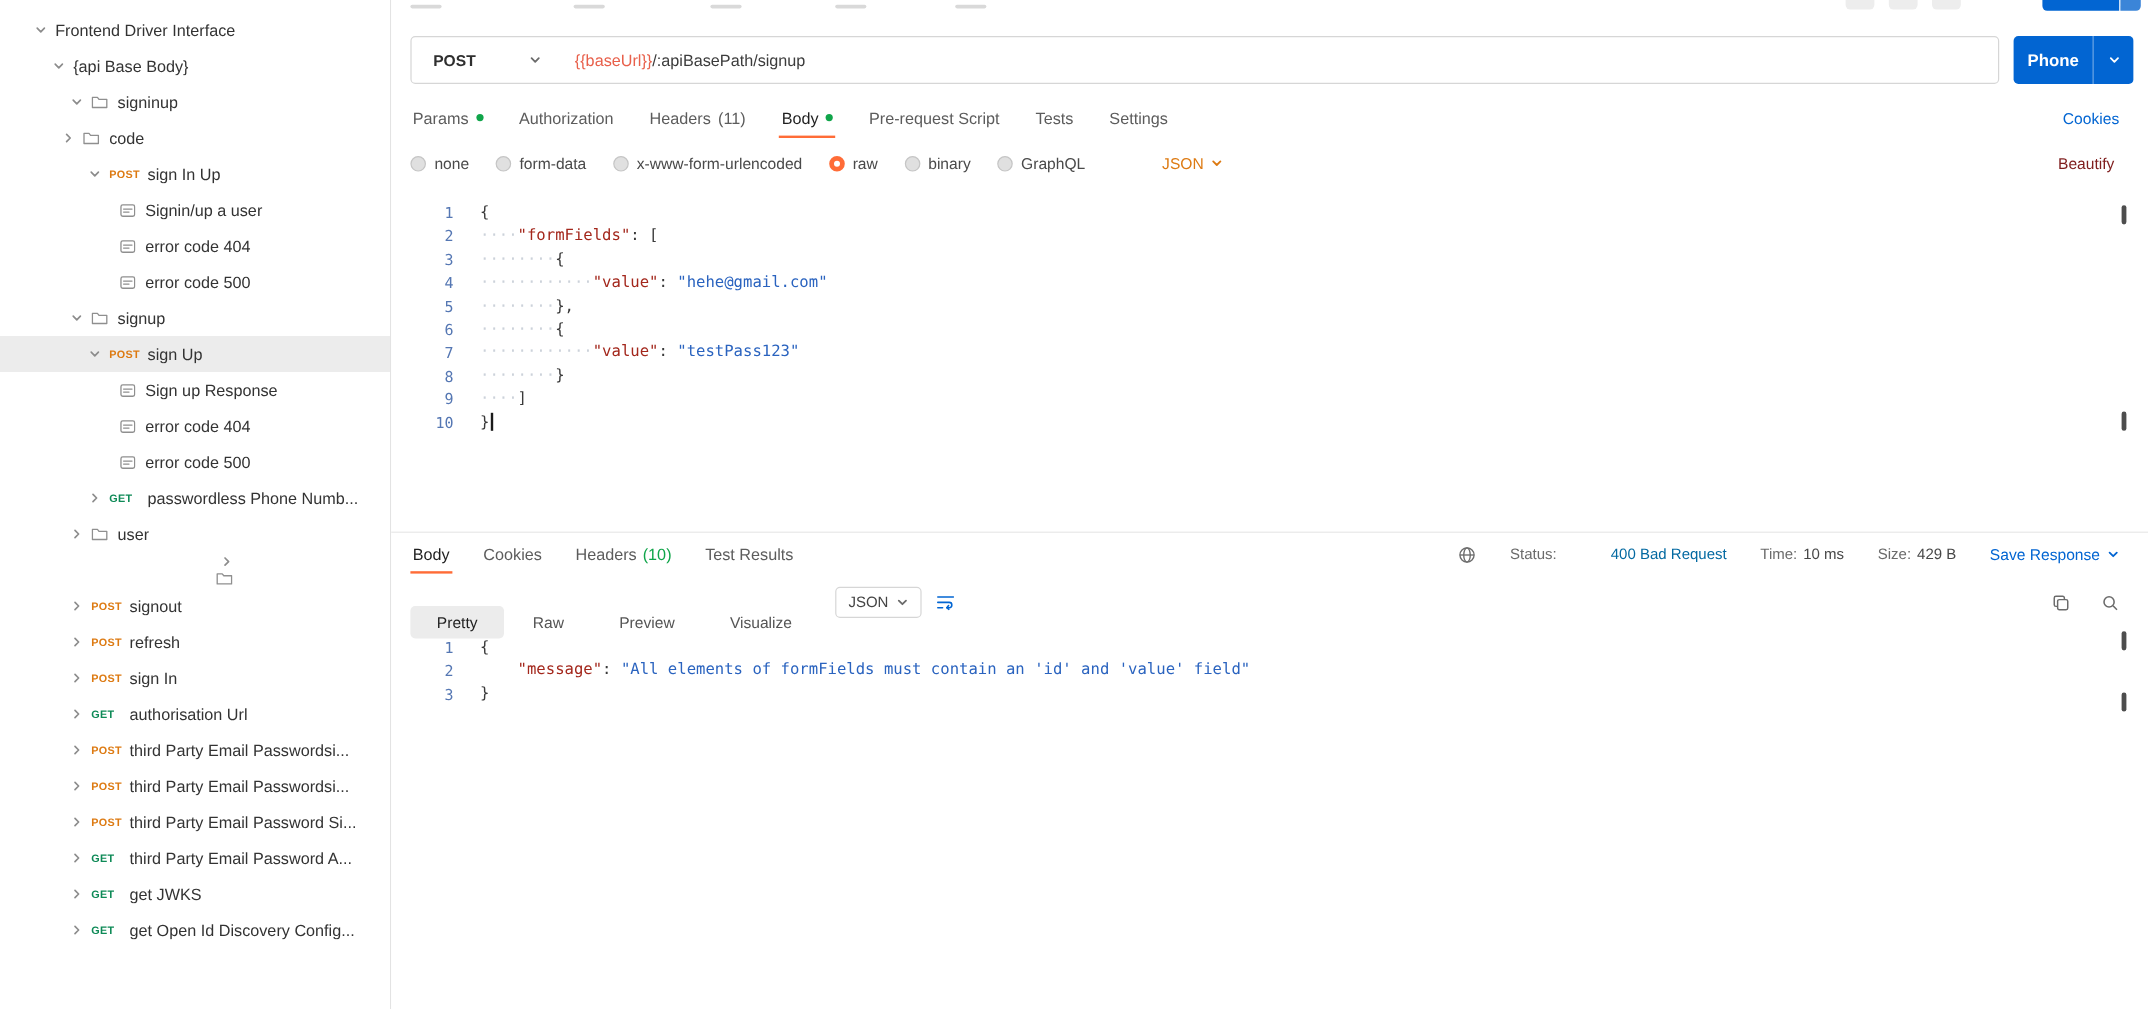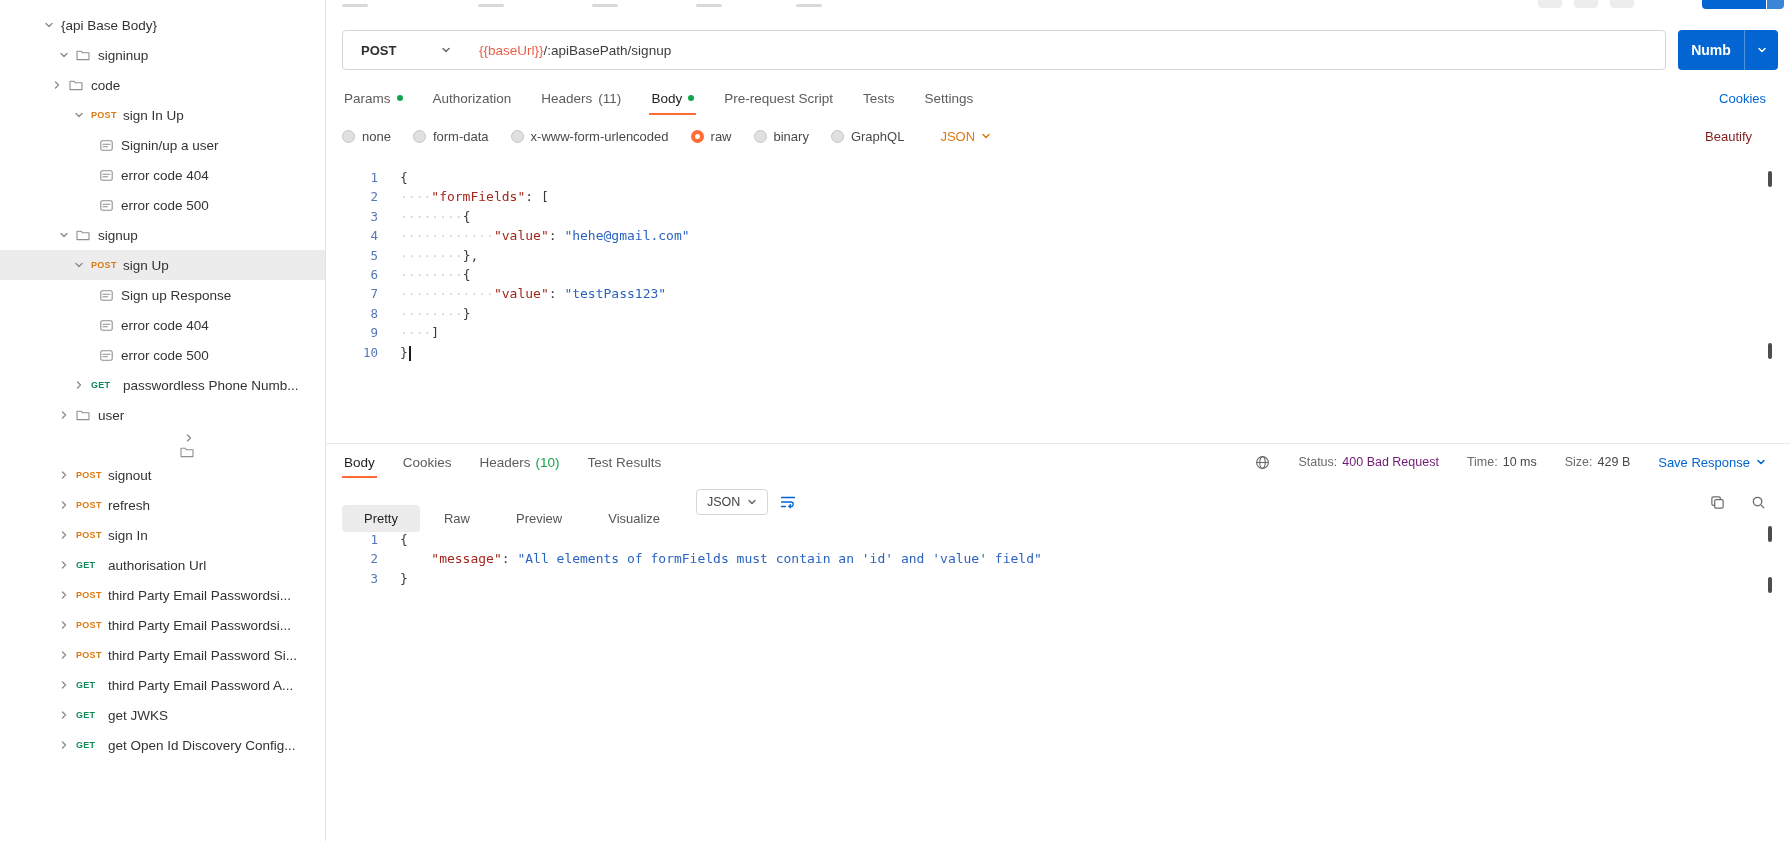--- a/index.html
+++ b/index.html
@@ -77,21 +77,21 @@
     display:flex; align-items:center; gap:6px;
     font-size:13.5px; color:#5c5c5c; cursor:pointer;
   }
   .rtab.active { color:#1f1f1f; }
   .rtab.active::after { content:''; position:absolute; left:0; right:0; bottom:0; height:2px; background:#ff6c37; }
   .tcount-gray { color:#5c5c5c; }
   .tcount-green { color:#10a54a; }
   .gdot { width:6px; height:6px; border-radius:50%; background:#10a54a; }
   .cookies { margin-left:auto; color:#0265d2; font-size:13px; cursor:pointer; }
 
-  .body-type-row { position:absolute; top:122px; left:16px; right:38px; height:28px; display:flex; align-items:center; }
+  .body-type-row { position:absolute; top:122px; left:16px; right:28px; height:28px; display:flex; align-items:center;gap:28px; }
   .btypes { display:flex; align-items:center; }
   .btopt { display:flex; align-items:center; gap:7px; margin-right:22px; font-size:13px; color:#4a4a4a; cursor:pointer; }
   .radio { width:13px; height:13px; border-radius:50%; background:#e0e0e0; border:1px solid #c5c5c5; }
   .btopt.selected .radio { background:#fff; border:4px solid #ff6c37; }
   .lang-sel { display:flex; align-items:center; gap:6px; margin-left:14px; font-size:13px; color:#dd7a12; cursor:pointer; }
   .beautify { margin-left:auto; color:#7f1d1d; font-size:13px; cursor:pointer; }
 
   .editor { font-family:"DejaVu Sans Mono","Liberation Mono",monospace; font-size:13px; }
   .req-editor { position:absolute; top:158px; left:12px; right:12px; height:285px; padding-top:10px; cursor:text; }
   .resp-editor { position:absolute; top:524px; left:12px; right:12px; bottom:0; padding-top:6px; cursor:text; }
@@ -107,21 +107,21 @@
   .smark { position:absolute; right:18px; width:4px; height:16px; background:#4d4d4d; border-radius:2px; cursor:pointer; }
   .divider { position:absolute; top:443px; left:0; right:0; height:1px; background:#e8e8e8; }
 
   .resp-tabs { position:absolute; top:446px; left:16px; right:24px; height:32px; display:flex; align-items:center; }
   .resp-tab { position:relative; margin-right:24px; padding:8px 2px; font-size:13.5px; color:#5c5c5c; cursor:pointer; display:flex; gap:5px; }
   .resp-tab.active { color:#1f1f1f; }
   .resp-tab.active::after { content:''; position:absolute; left:0; right:0; bottom:0; height:2px; background:#ff6c37; }
   .resp-meta { margin-left:auto; display:flex; align-items:center; gap:28px; font-size:12.5px; color:#6b6b6b; }
   .meta-item { display:flex; gap:5px; white-space:nowrap; }
   .mval { color:#474747; }
-  .mval.status { color:#701a75; }
+  .mval.status { color:#0369a1;margin-left:40px; }
   .globe { display:flex; color:#6b6b6b; cursor:pointer; }
   .save-resp { display:flex; align-items:center; gap:6px; color:#0265d2; font-size:13px; cursor:pointer; white-space:nowrap; }
 
   .resp-views { position:absolute; top:487px; left:16px; right:24px; height:30px; display:flex; align-items:center; }
   .views-list { display:flex; align-items:center; }
   .vtab { padding:6px 22px; border-radius:4px; font-size:13px; color:#555; margin-right:2px; cursor:pointer;margin-top:32px; }
   .vtab.active { background:#ececec; color:#1f1f1f; }
   .resp-lang {
     display:flex; align-items:center; gap:7px; margin-left:12px; padding:5px 10px;
     border:1px solid #d6d6d6; border-radius:4px; font-size:12.5px; color:#444; cursor:pointer;
@@ -130,20 +130,28 @@
   .resp-actions { margin-left:auto; display:flex; gap:26px; }
   .icon-btn { display:flex; color:#6b6b6b; cursor:pointer; }
 </style>
 </head>
 <body>
 
 <div id="app">
 
   <aside class="sidebar">
     <div id="sidebar-tree">
+        <div class="srow" style="padding-left: 26px;">
+          <span class="chev">
+            <svg width="10" height="10" viewBox="0 0 10 10" fill="none">
+              <path d="M2 3.5L5 6.5L8 3.5" stroke="currentColor" stroke-width="1.4" stroke-linecap="round" stroke-linejoin="round"></path>
+            </svg>
+          </span>
+          <span class="slabel">Frontend Driver Interface</span>
+        </div>
         <div class="srow" style="padding-left: 41px;">
           <span class="chev">
             <svg width="10" height="10" viewBox="0 0 10 10" fill="none">
               <path d="M2 3.5L5 6.5L8 3.5" stroke="currentColor" stroke-width="1.4" stroke-linecap="round" stroke-linejoin="round"></path>
             </svg>
           </span>
           <span class="slabel">{api Base Body}</span>
         </div>
         <div class="srow" style="padding-left: 56px;">
           <span class="chev">
@@ -405,21 +413,21 @@
           <span class="method-label">POST</span>
           <span class="chev-ic">
               <svg width="10" height="10" viewBox="0 0 10 10" fill="none">
                 <path d="M2 3.5L5 6.5L8 3.5" stroke="currentColor" stroke-width="1.5" stroke-linecap="round" stroke-linejoin="round"></path>
               </svg>
             </span>
         </div>
         <div class="url-text"><span class="url-var">{{baseUrl}}</span><span>/:apiBasePath/signup</span></div>
       </div>
       <div class="send-group">
-        <button class="send-main">Numb</button>
+        <button class="send-main">Phone</button>
         <button class="send-caret">
             <span class="chev-ic white">
               <svg width="10" height="10" viewBox="0 0 10 10" fill="none">
                 <path d="M2 3.5L5 6.5L8 3.5" stroke="currentColor" stroke-width="1.5" stroke-linecap="round" stroke-linejoin="round"></path>
               </svg>
             </span>
           </button>
       </div>
     </div>
 

